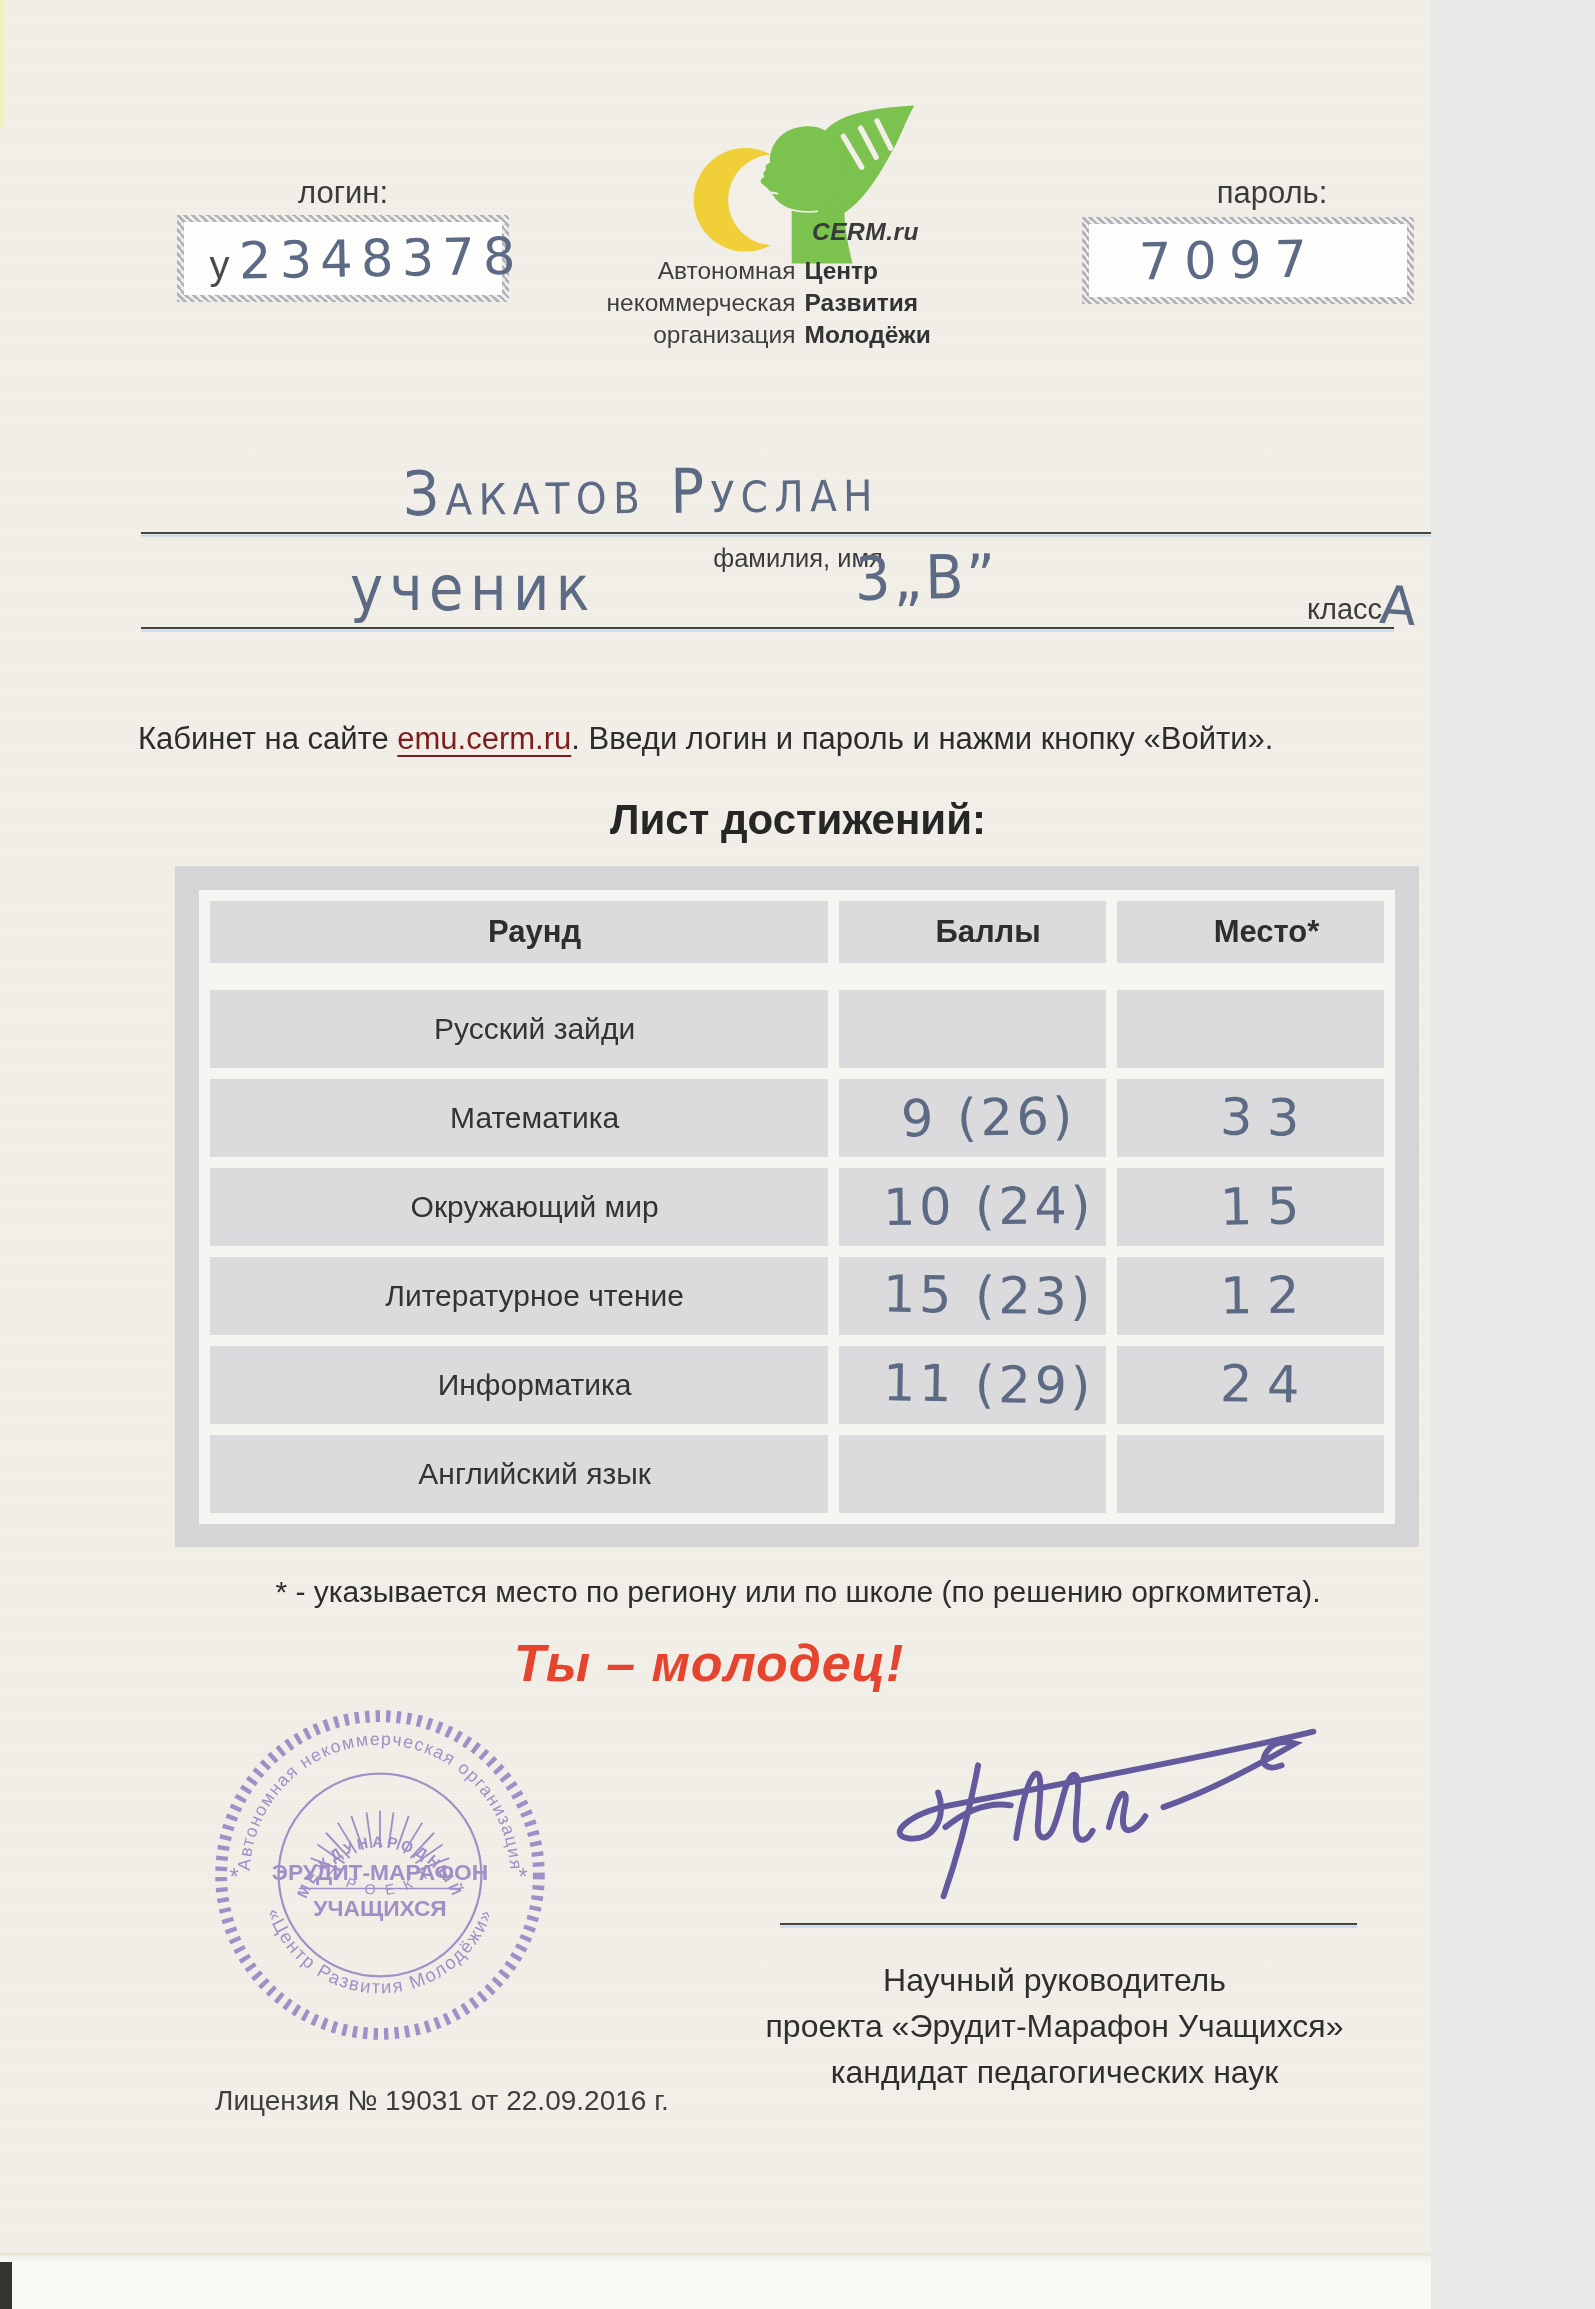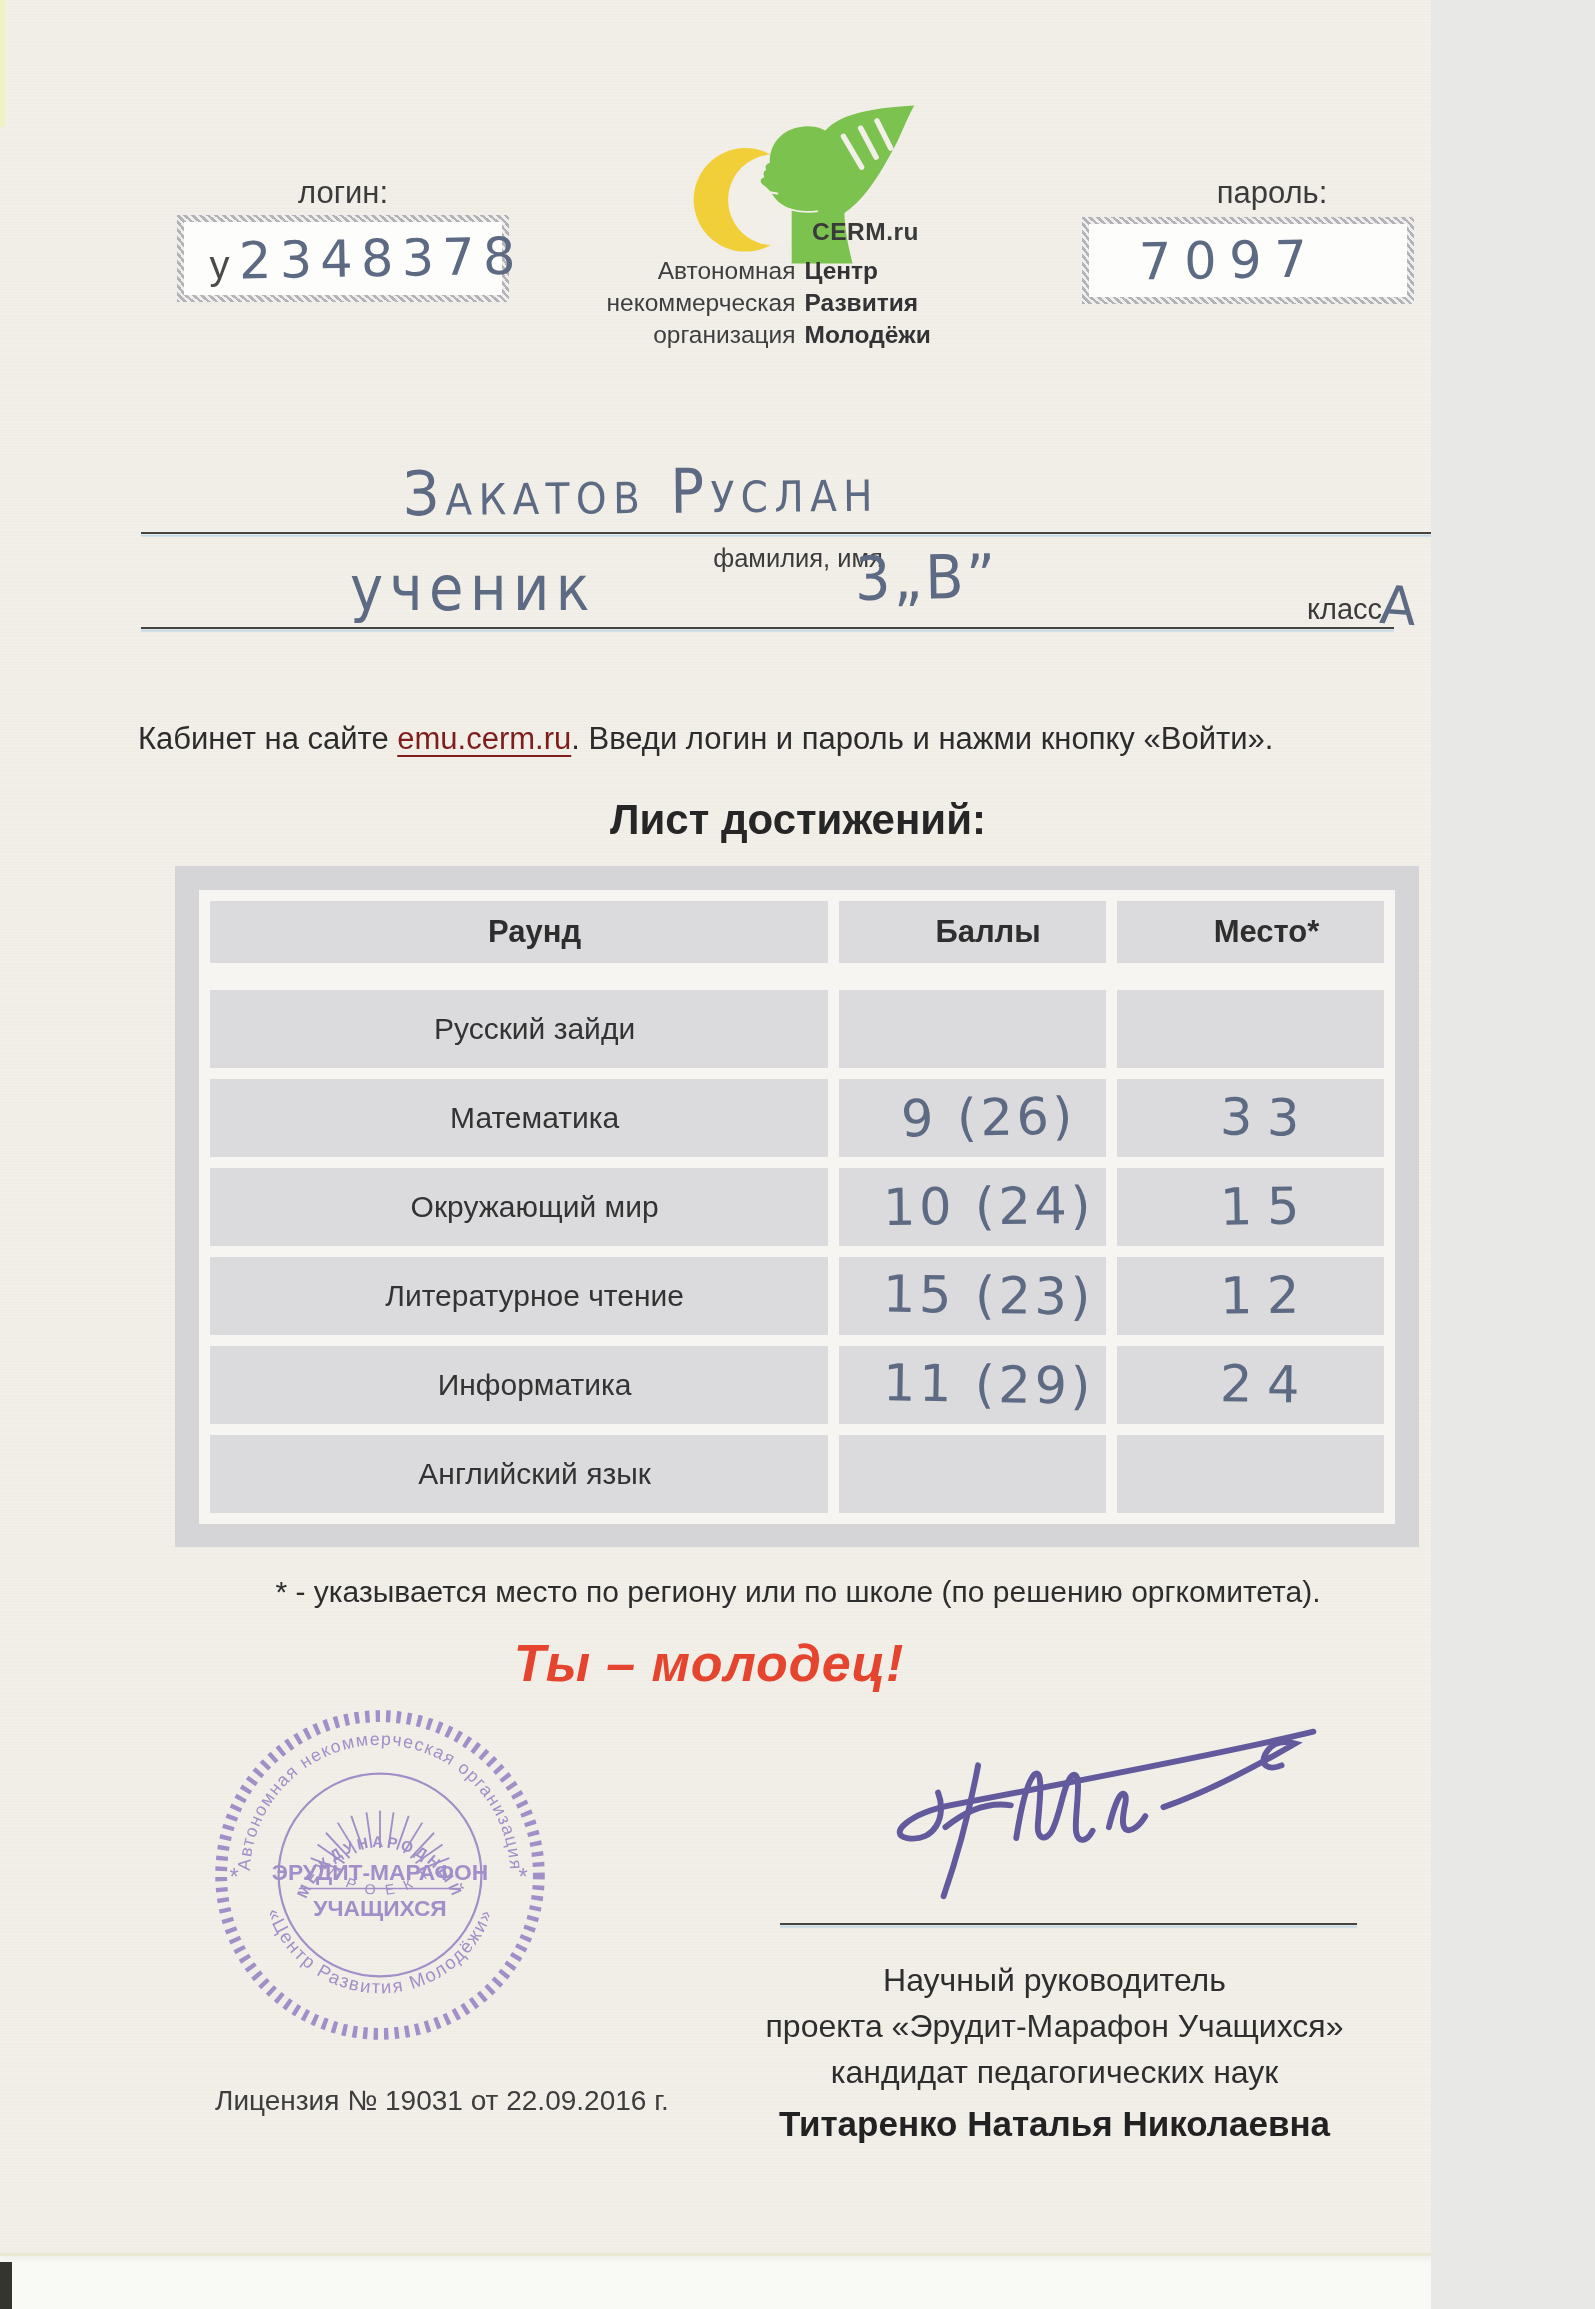--- a/index.html
+++ b/index.html
@@ -15,21 +15,21 @@
 
   .field-label{font-size:31px;color:#3b3b3b;}
   .writebox{box-sizing:border-box;height:87px;background:#fdfdfb;
             border:7.3px solid transparent;
             border-image:repeating-linear-gradient(45deg,#b2b2b8 0 2.7px,#efeeea 2.7px 5.5px) 8;
             display:flex;align-items:flex-end;padding:0 9px 7.3px 25.5px;}
   .hw{font-family:"DejaVu Sans",sans-serif;color:#5d6a84;}
   .prefix{font-size:40px;color:#4a4a4a;margin-right:9px;}
   .digits{font-size:51px;letter-spacing:8.2px;transform:rotate(-1deg);}
 
-  .cerm{font-size:24.5px;font-weight:700;color:#3a3a3a;letter-spacing:0.5px;}
+  .cerm{font-size:24.5px;font-weight:700;color:#3a3a3a;letter-spacing:0.5px;font-style:italic;}
   .org{display:flex;flex-direction:column;}
   .org-row{display:grid;grid-template-columns:1fr 1fr;column-gap:9px;font-size:24.5px;line-height:32px;}
   .org-l{text-align:right;color:#3e3e40;}
   .org-r{font-weight:700;color:#333335;}
 
   .rule{height:0;border-top:2.7px solid #45443f;box-shadow:0 2.7px 0 rgba(140,190,235,.45);}
   .caption{font-size:25.5px;color:#3c3c3c;text-align:center;}
   .hw-name{font-size:56px;letter-spacing:6.4px;font-variant:small-caps;transform:scaleY(1.1) rotate(-.5deg);}
   .hw-role{font-size:56px;letter-spacing:6.4px;transform:scaleY(1.1);}
   .hw-class{font-size:56px;letter-spacing:2.7px;transform:scaleY(1.08) rotate(-1deg);}
@@ -241,16 +241,15 @@
       <path d="M340 120 C344 104 348 92 352 86 C356 80 360 84 358 94 C355 108 354 118 358 122 C364 127 374 118 380 108"></path>
       <path d="M400 98 C440 84 490 60 545 28 C530 24 518 28 512 40 C506 52 516 58 530 52"></path>
     </g>
   </svg>
   <div class="abs rule" style="left:780px;top:1923px;width:577px;"></div>
 
   <div class="abs signatory" style="left:709px;top:1957px;">
     <div class="ln">Научный руководитель</div>
     <div class="ln">проекта «Эрудит-Марафон Учащихся»</div>
     <div class="ln">кандидат педагогических наук</div>
-    <div class="nm">Титаренко Наталья Николаевна</div>
   </div>
 </div>
 
 
 </body></html>

